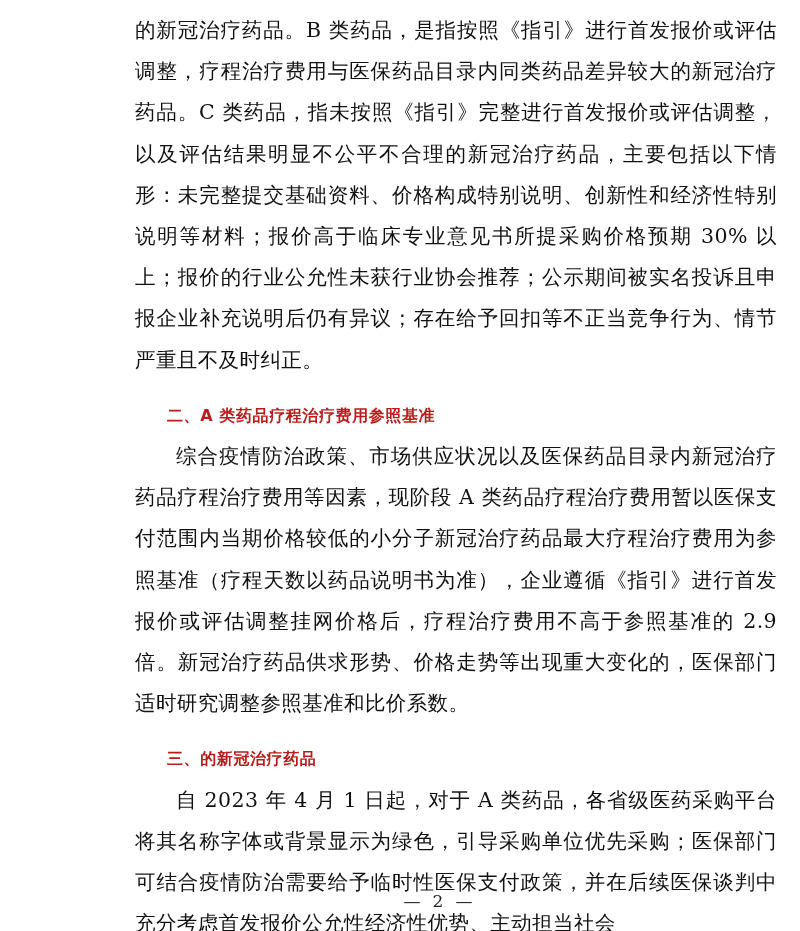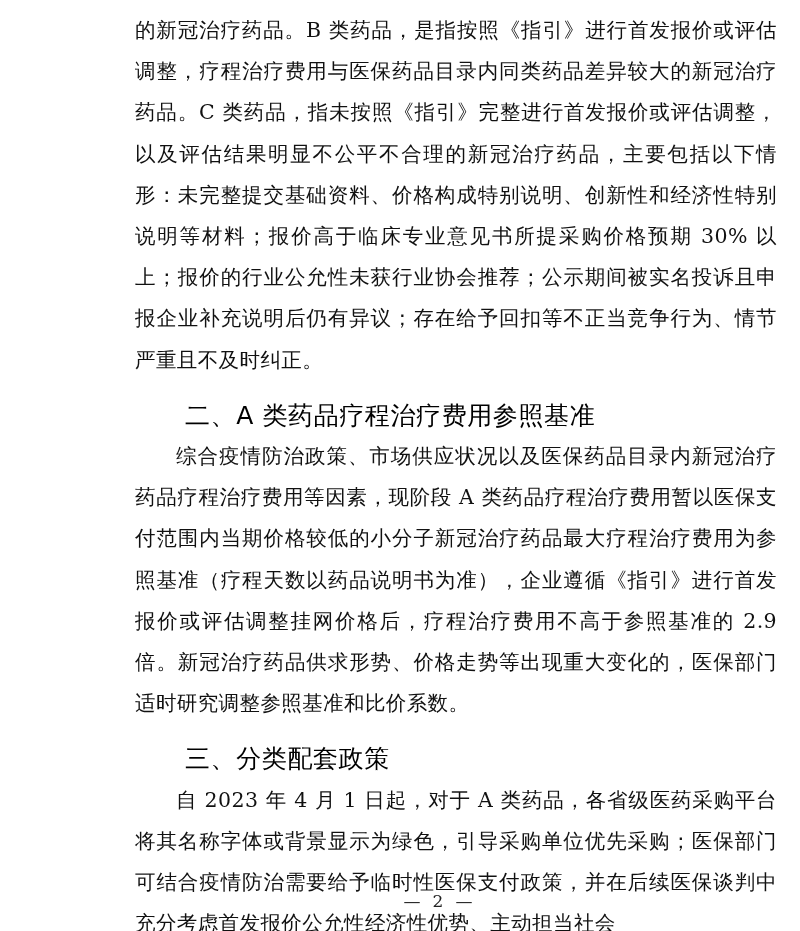--- a/index.html
+++ b/index.html
@@ -34,26 +34,26 @@
     text-justify: inter-ideograph;
     letter-spacing: 0.4px;
     color: #111;
     font-family: "DejaVu Serif", "Liberation Serif", serif;
   }
   p.para.indent {
     text-indent: 2em;
   }
   h2.heading {
     margin: 0;
-    font-size: 25px;
+    font-size: 16px;
     line-height: 41.2px;
-    font-weight: normal;
+    font-weight: bold;
     text-indent: 2em;
     letter-spacing: 0.6px;
-    color: #000000;
+    color: #b91c1c;
     font-family: "DejaVu Sans", "Liberation Sans", sans-serif;
   }
   .spacer-sm { height: 14px; }
   .footer {
     position: absolute;
     left: 0;
     right: 0;
     bottom: 20px;
     text-align: center;
     font-size: 17px;
@@ -75,21 +75,21 @@
     <p class="para">的新冠治疗药品。B 类药品，是指按照《指引》进行首发报价或评估调整，疗程治疗费用与医保药品目录内同类药品差异较大的新冠治疗药品。C 类药品，指未按照《指引》完整进行首发报价或评估调整，以及评估结果明显不公平不合理的新冠治疗药品，主要包括以下情形：未完整提交基础资料、价格构成特别说明、创新性和经济性特别说明等材料；报价高于临床专业意见书所提采购价格预期 30% 以上；报价的行业公允性未获行业协会推荐；公示期间被实名投诉且申报企业补充说明后仍有异议；存在给予回扣等不正当竞争行为、情节严重且不及时纠正。</p>
 
     <div class="spacer-sm"></div>
 
     <h2 class="heading">二、A 类药品疗程治疗费用参照基准</h2>
 
     <p class="para indent">综合疫情防治政策、市场供应状况以及医保药品目录内新冠治疗药品疗程治疗费用等因素，现阶段 A 类药品疗程治疗费用暂以医保支付范围内当期价格较低的小分子新冠治疗药品最大疗程治疗费用为参照基准（疗程天数以药品说明书为准），企业遵循《指引》进行首发报价或评估调整挂网价格后，疗程治疗费用不高于参照基准的 2.9 倍。新冠治疗药品供求形势、价格走势等出现重大变化的，医保部门适时研究调整参照基准和比价系数。</p>
 
     <div class="spacer-sm"></div>
 
-    <h2 class="heading">三、分类配套政策</h2>
+    <h2 class="heading">三、的新冠治疗药品</h2>
 
     <p class="para indent">自 2023 年 4 月 1 日起，对于 A 类药品，各省级医药采购平台将其名称字体或背景显示为绿色，引导采购单位优先采购；医保部门可结合疫情防治需要给予临时性医保支付政策，并在后续医保谈判中充分考虑首发报价公允性经济性优势、主动担当社会</p>
 
   </div>
 
   <div class="footer">
     <span class="pageno-dash">—</span><span>2</span><span class="pageno-dash">—</span>
   </div>
 </div>
 

